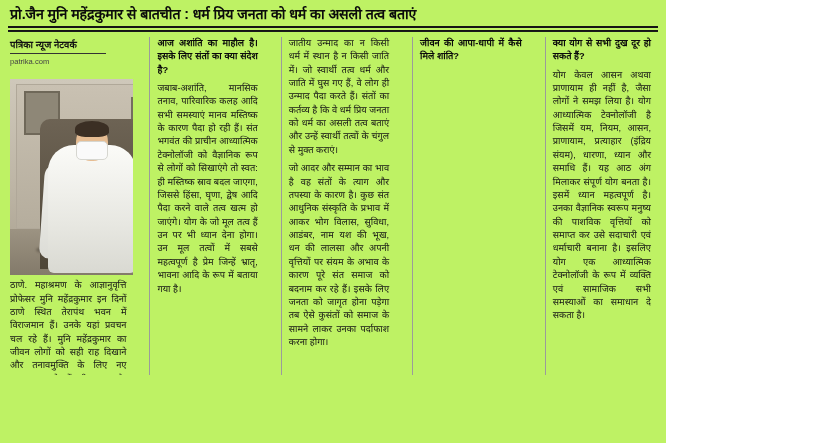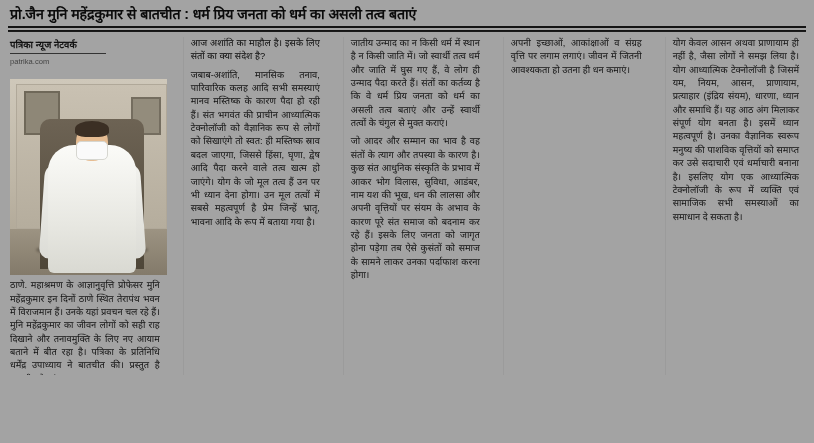--- a/index.html
+++ b/index.html
@@ -10,23 +10,23 @@
   }
   body {
     width: 814px;
     height: 443px;
     font-family: "Liberation Sans", sans-serif;
     color: #111111;
     overflow: hidden;
   }
   .page {
     position: relative;
-    width: 814px;
+    width: 666px;
     height: 443px;
-    background: #a3a3a3;
+    background: #bef264;
     padding: 4px 8px 0 8px;
   }
   
   .kicker {
     font-size: 14.2px;
     font-weight: bold;
     letter-spacing: -0.1px;
     line-height: 1.15;
     color: #0b0b0b;
     padding: 2px 2px 3px 2px;
@@ -92,21 +92,21 @@
     margin-top: 1px;
     margin-bottom: 11px;
   }
   .byline-underline {
     border-top: 0.8px solid #333;
     width: 96px;
     margin: 2px 0 3px 0;
   }
   p { margin: 0 0 5px 0; }
   .q {
-    font-weight: normal;
+    font-weight: bold;
     color: #0a0a0a;
   }
 
   
   .photo-wrap {
     position: relative;
     width: 163px;
     height: 196px;
     margin: 3px 0 4px 0;
     background: #d8d2c6;
@@ -247,21 +247,22 @@
       <p class="q">आज अशांति का माहौल है। इसके लिए संतों का क्या संदेश है?</p>
       <p>जबाब-अशांति, मानसिक तनाव, पारिवारिक कलह आदि सभी समस्याएं मानव मस्तिष्क के कारण पैदा हो रही हैं। संत भगवंत की प्राचीन आध्यात्मिक टेक्नोलॉजी को वैज्ञानिक रूप से लोगों को सिखाएंगे तो स्वत: ही मस्तिष्क स्राव बदल जाएगा, जिससे हिंसा, घृणा, द्वेष आदि पैदा करने वाले तत्व खत्म हो जाएंगे। योग के जो मूल तत्व हैं उन पर भी ध्यान देना होगा। उन मूल तत्वों में सबसे महत्वपूर्ण है प्रेम जिन्हें भ्रातृ, भावना आदि के रूप में बताया गया है।</p>
     </div>
 
     <div class="col col-3">
       <p>जातीय उन्माद का न किसी धर्म में स्थान है न किसी जाति में। जो स्वार्थी तत्व धर्म और जाति में घुस गए हैं, वे लोग ही उन्माद पैदा करते हैं। संतों का कर्तव्य है कि वे धर्म प्रिय जनता को धर्म का असली तत्व बताएं और उन्हें स्वार्थी तत्वों के चंगुल से मुक्त कराएं।</p>
       <p>जो आदर और सम्मान का भाव है वह संतों के त्याग और तपस्या के कारण है। कुछ संत आधुनिक संस्कृति के प्रभाव में आकर भोग विलास, सुविधा, आडंबर, नाम यश की भूख, धन की लालसा और अपनी वृत्तियों पर संयम के अभाव के कारण पूरे संत समाज को बदनाम कर रहे हैं। इसके लिए जनता को जागृत होना पड़ेगा तब ऐसे कुसंतों को समाज के सामने लाकर उनका पर्दाफाश करना होगा।</p>
     </div>
 
     <div class="col col-4">
-      <p>अपनी इच्छाओं, आकांक्षाओं व संग्रह वृत्ति पर लगाम लगाएं। जीवन में जितनी आवश्यकता हो उतना ही धन कमाएं।</p>
+      <p class="q">जीवन की आपा-धापी में कैसे मिले शांति?</p>
     </div>
 
     <div class="col col-5">
+      <p class="q">क्या योग से सभी दुख दूर हो सकते हैं?</p>
       <p>योग केवल आसन अथवा प्राणायाम ही नहीं है, जैसा लोगों ने समझ लिया है। योग आध्यात्मिक टेक्नोलॉजी है जिसमें यम, नियम, आसन, प्राणायाम, प्रत्याहार (इंद्रिय संयम), धारणा, ध्यान और समाधि हैं। यह आठ अंग मिलाकर संपूर्ण योग बनता है। इसमें ध्यान महत्वपूर्ण है। उनका वैज्ञानिक स्वरूप मनुष्य की पाशविक वृत्तियों को समाप्त कर उसे सदाचारी एवं धर्माचारी बनाना है। इसलिए योग एक आध्यात्मिक टेक्नोलॉजी के रूप में व्यक्ति एवं सामाजिक सभी समस्याओं का समाधान दे सकता है।</p>
     </div>
 
   </div>
 </div>
 
 </body></html>

